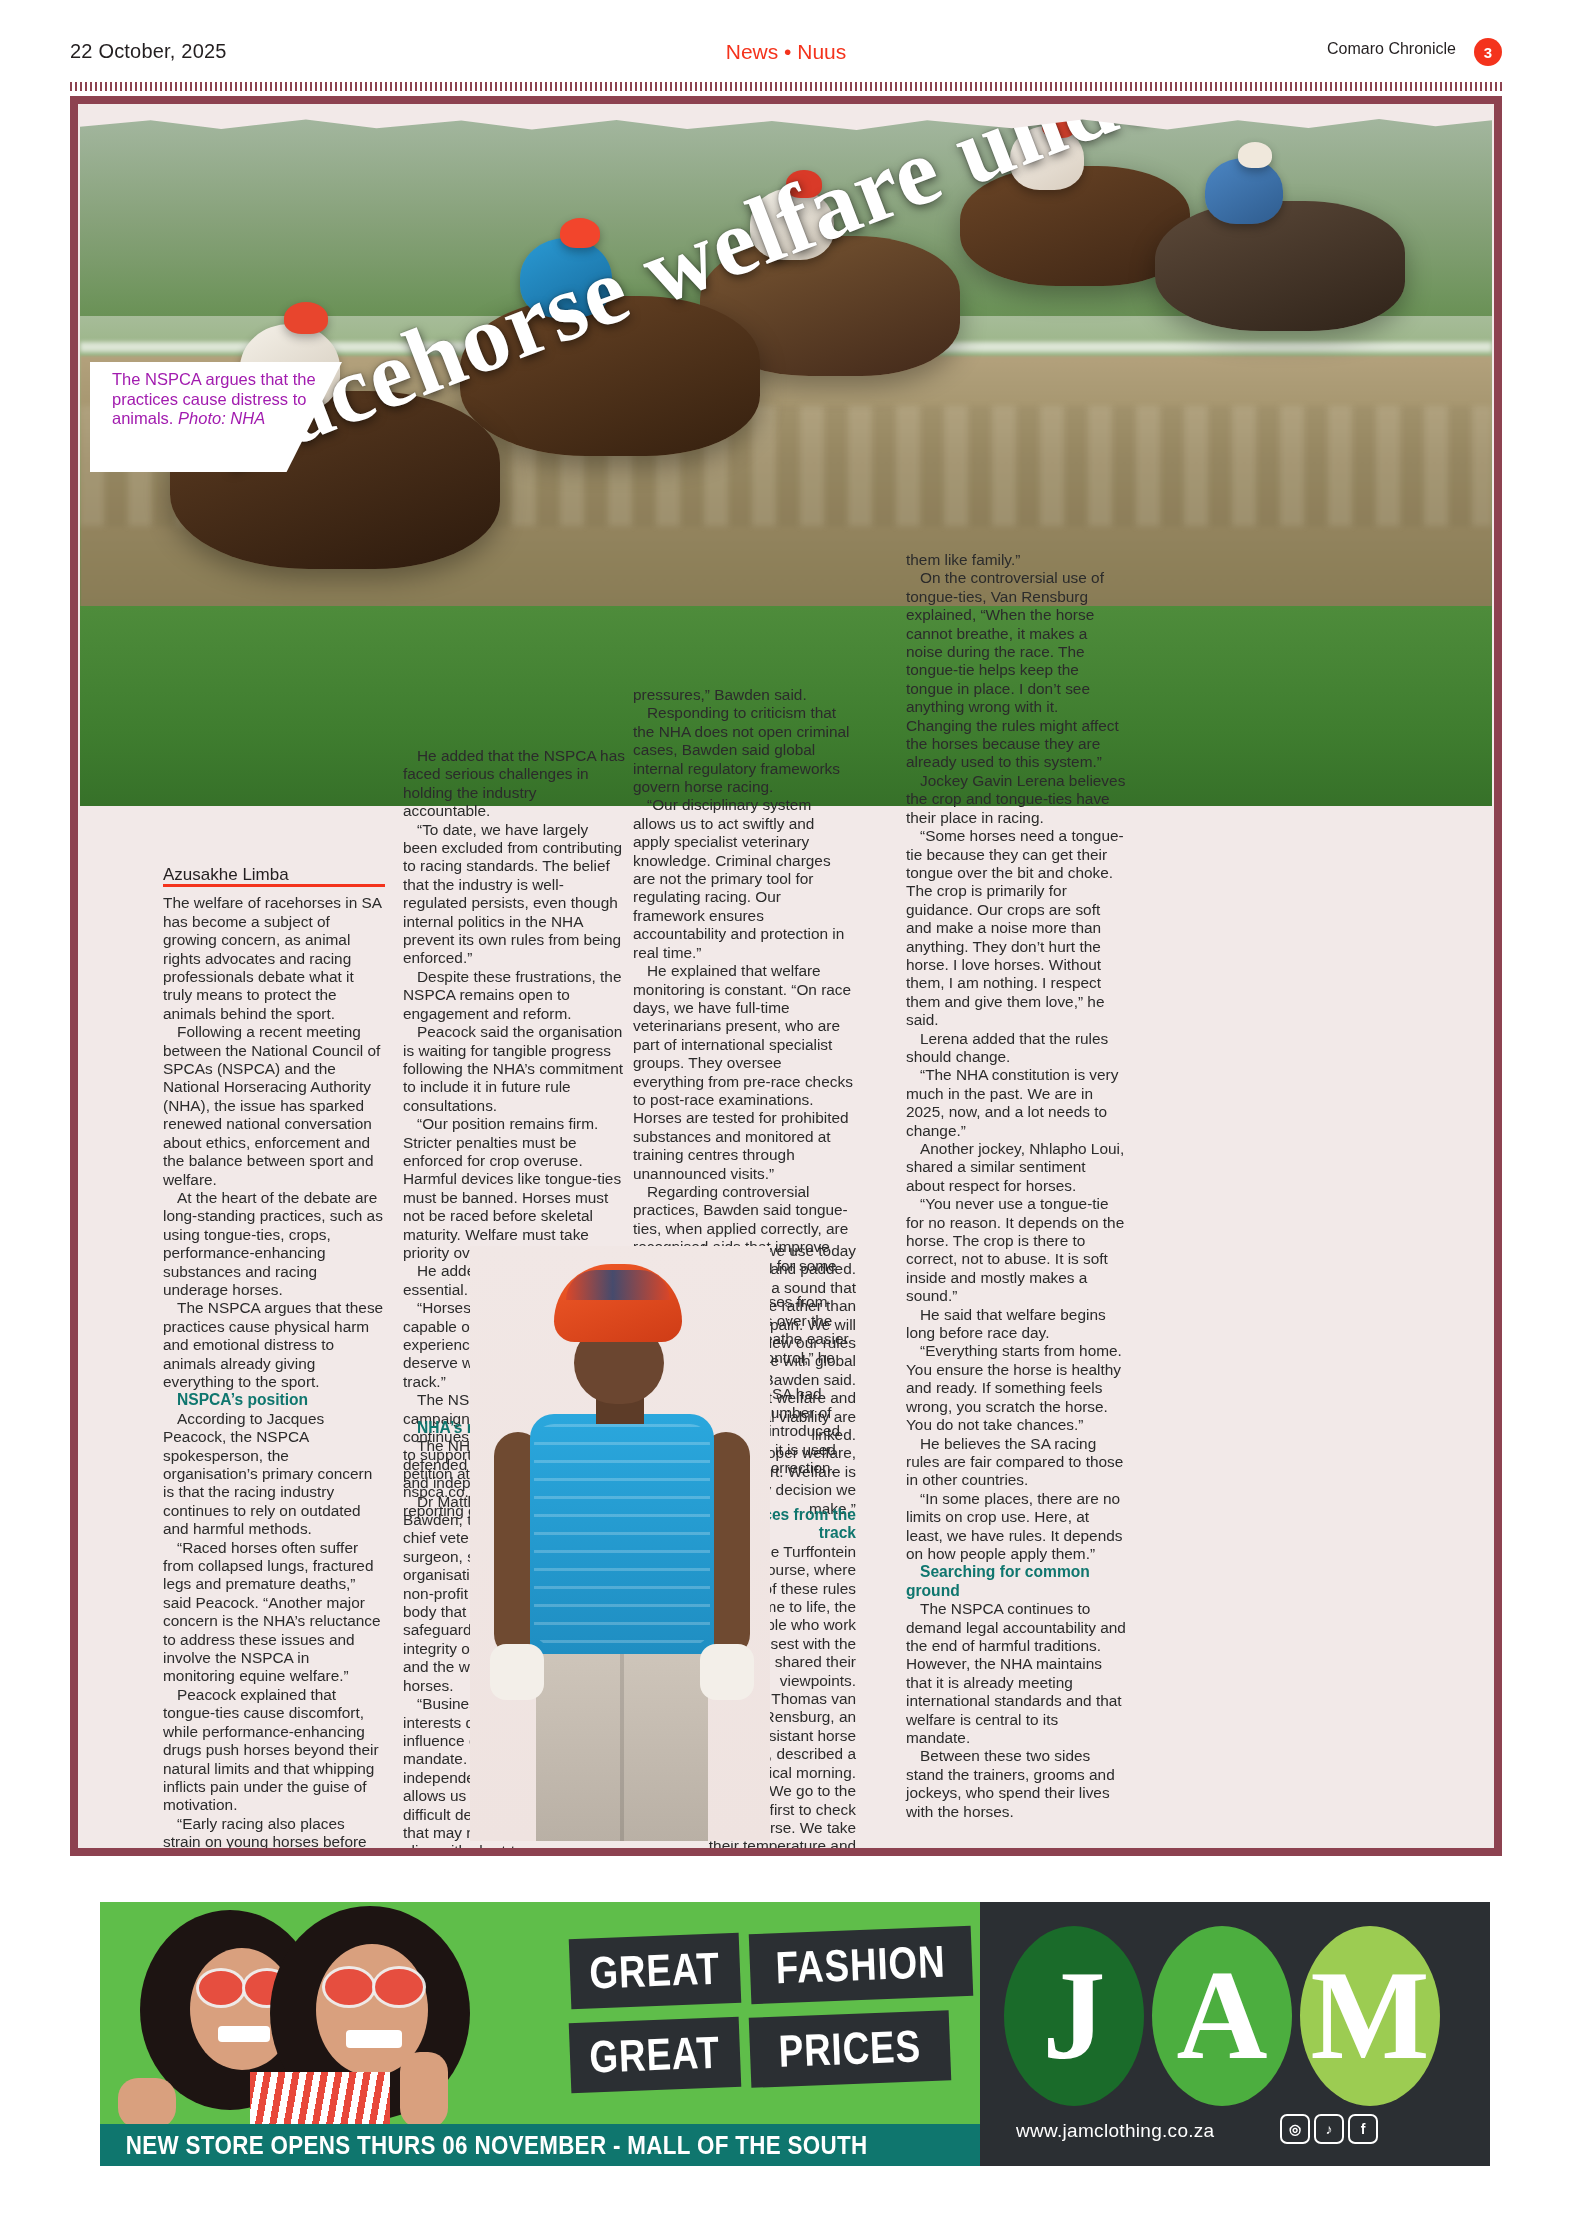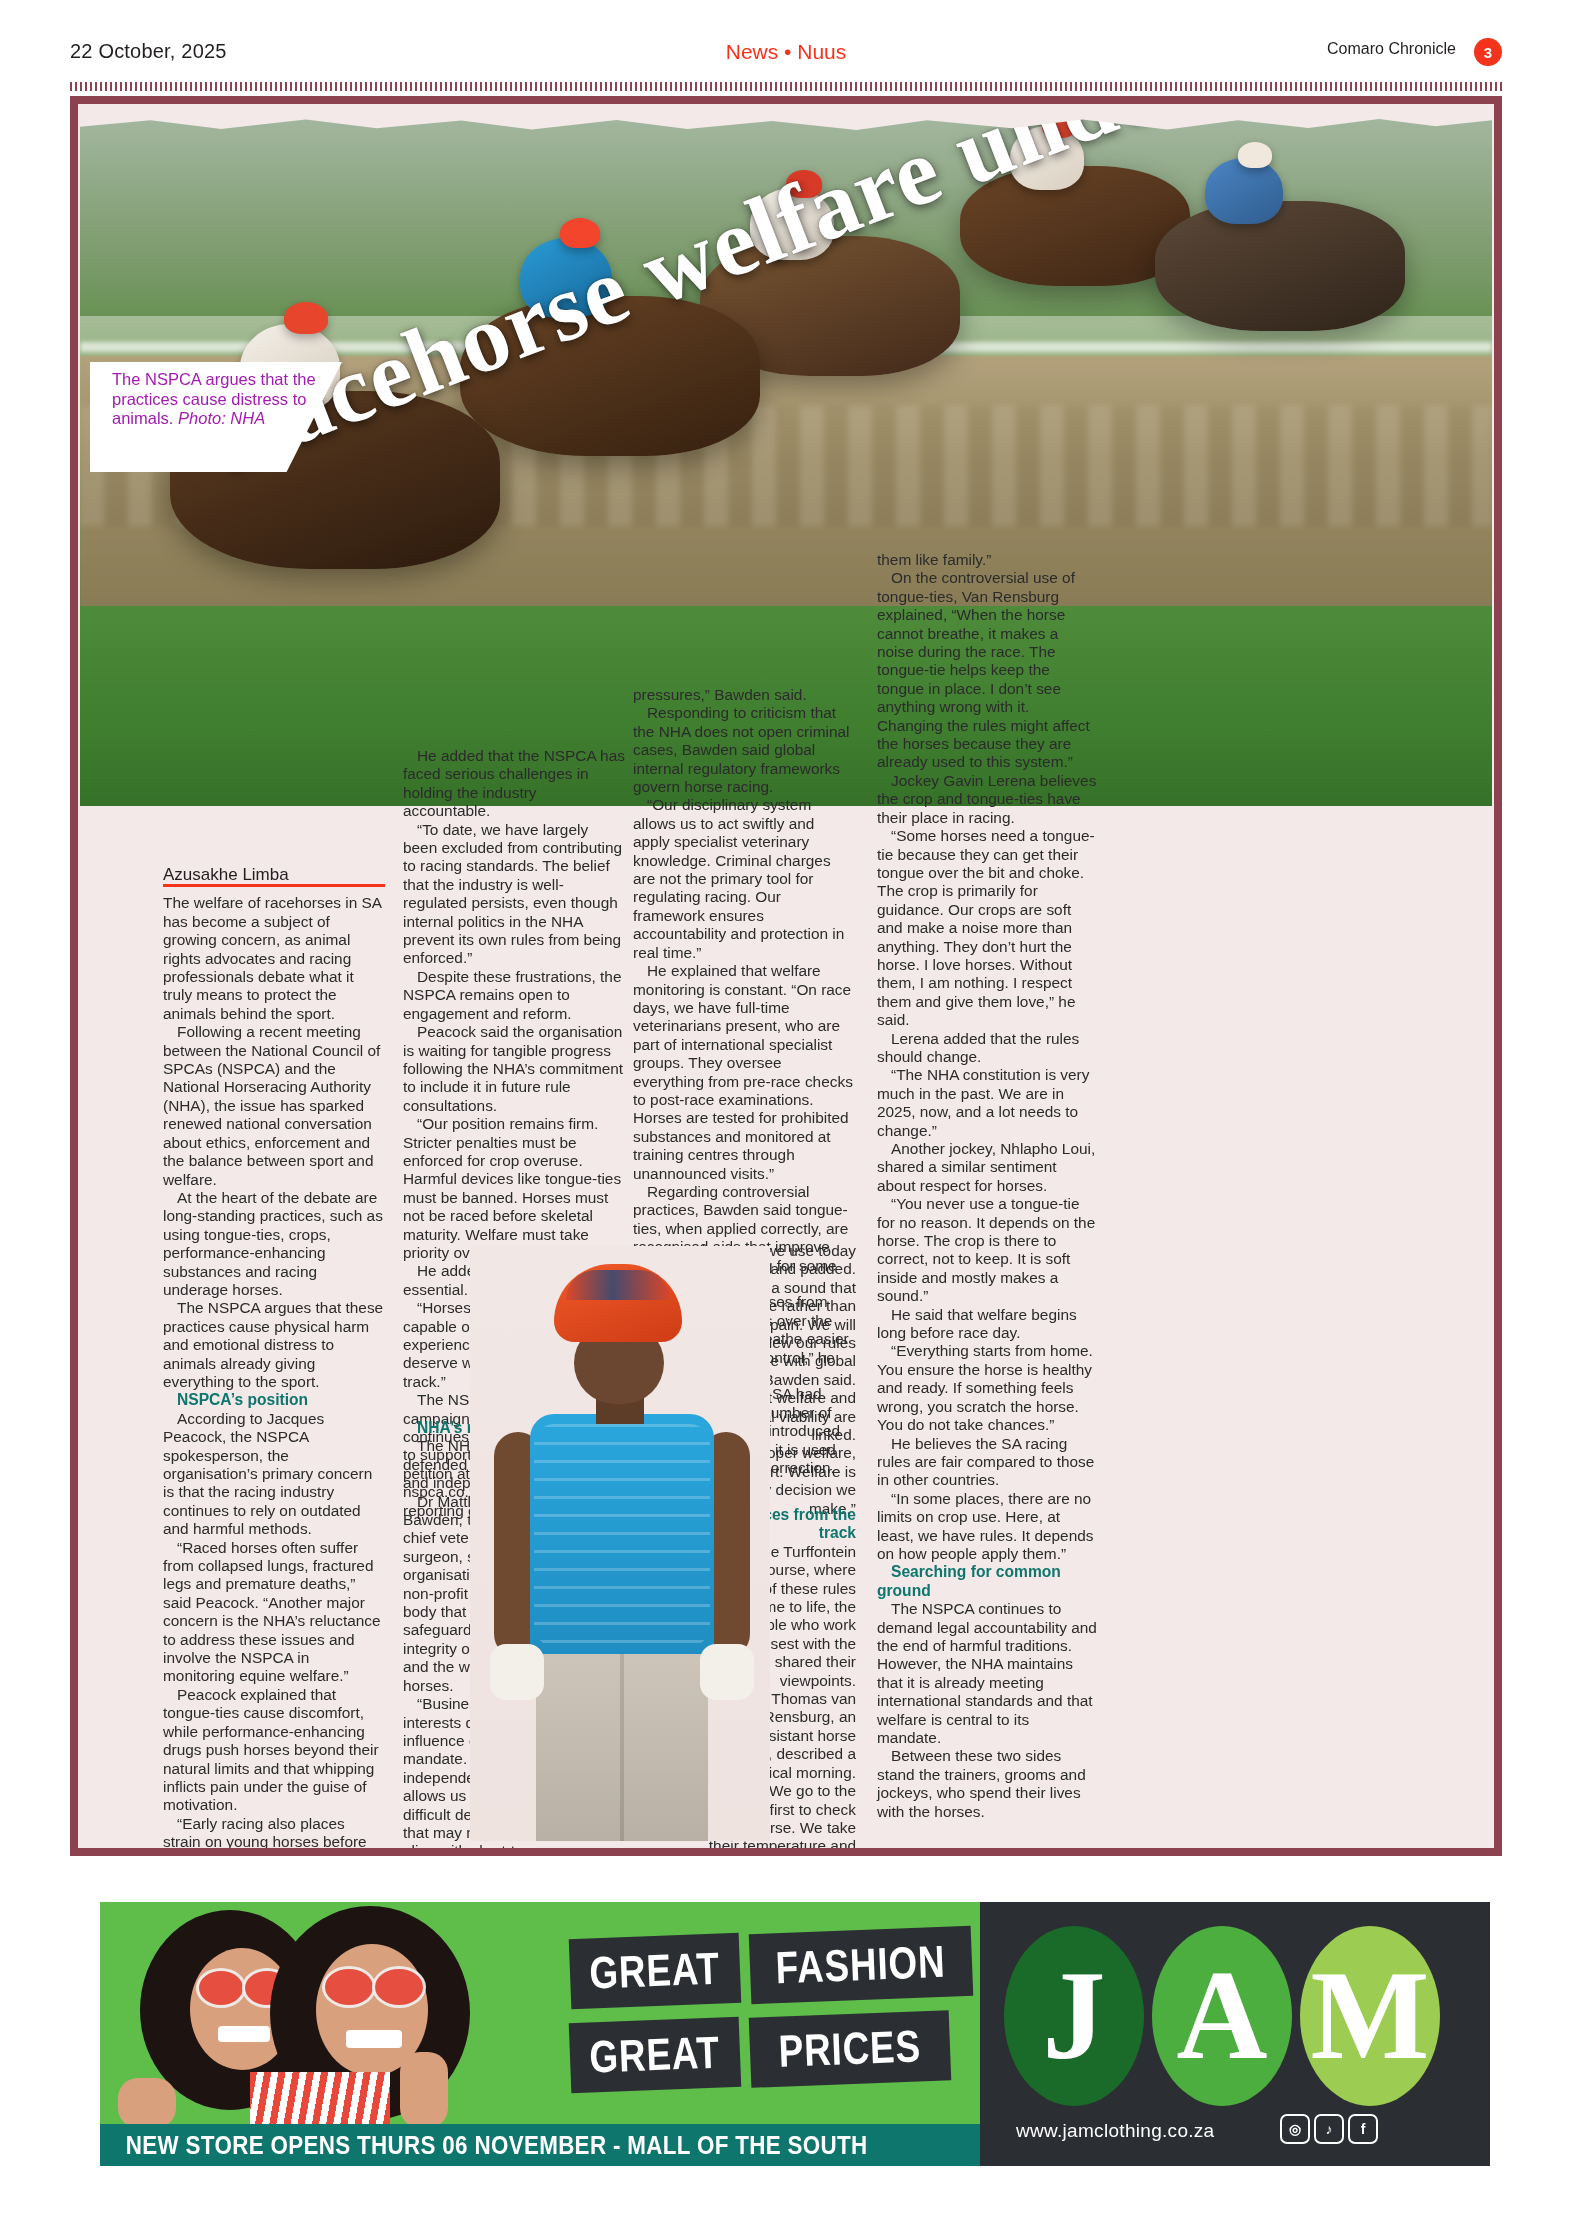--- a/index.html
+++ b/index.html
@@ -72,21 +72,21 @@
 
   #col1{left:93px;top:770px;width:222px;}
   .byline{font-size:17px;color:#231f20;margin:0 0 5px 0;}
   .byline-rule{width:222px;height:3px;background:#f4331c;margin:0 0 7px 0;}
 
   #col2a{left:333px;top:651px;width:222px;}
   #col2b{left:333px;top:1323px;width:140px;}
   #col3a{left:563px;top:590px;width:222px;}
   #col3b{left:590px;top:1146px;width:196px;text-align:right;}
   #col3c{left:638px;top:1410px;width:148px;text-align:right;}
-  #col4{left:807px;top:455px;width:220px;}
+  #col4{left:836px;top:455px;width:220px;}
 
   
   .inset-photo{position:absolute;left:400px;top:1150px;width:300px;height:595px;overflow:hidden;}
   .ip-bg{position:absolute;inset:0;background:linear-gradient(180deg,#f1e7e5 0%,#efe3e0 100%);}
   .ip-helmet{position:absolute;left:84px;top:18px;width:128px;height:78px;border-radius:62px 62px 22px 22px;
      background:linear-gradient(160deg,#f05a28,#cf3c16);}
   .ip-helmet-stripe{position:absolute;left:96px;top:24px;width:104px;height:30px;border-radius:52px 52px 0 0;
      background:linear-gradient(90deg,#d9452a,#2a4a7a 45%,#d9452a);opacity:.85;}
   .ip-visor{position:absolute;left:92px;top:62px;width:112px;height:18px;border-radius:0 0 40px 40px;background:#2a2a2a;opacity:.55;}
   .ip-face{position:absolute;left:104px;top:76px;width:90px;height:82px;border-radius:44px;background:#6b4630;}
@@ -243,21 +243,21 @@
       </div>
 
       <div class="col" id="col4">
         <p class="noindent">them like family.”</p>
         <p>On the controversial use of tongue-ties, Van Rensburg explained, “When the horse cannot breathe, it makes a noise during the race. The tongue-tie helps keep the tongue in place. I don’t see anything wrong with it. Changing the rules might affect the horses because they are already used to this system.”</p>
         <p>Jockey Gavin Lerena believes the crop and tongue-ties have their place in racing.</p>
         <p>“Some horses need a tongue-tie because they can get their tongue over the bit and choke. The crop is primarily for guidance. Our crops are soft and make a noise more than anything. They don’t hurt the horse. I love horses. Without them, I am nothing. I respect them and give them love,” he said.</p>
         <p>Lerena added that the rules should change.</p>
         <p>“The NHA constitution is very much in the past. We are in 2025, now, and a lot needs to change.”</p>
         <p>Another jockey, Nhlapho Loui, shared a similar sentiment about respect for horses.</p>
-        <p>“You never use a tongue-tie for no reason. It depends on the horse. The crop is there to correct, not to keep. It is soft inside and mostly makes a sound.”</p>
+        <p>“You never use a tongue-tie for no reason. It depends on the horse. The crop is there to correct, not to abuse. It is soft inside and mostly makes a sound.”</p>
         <p>He said that welfare begins long before race day.</p>
         <p>“Everything starts from home. You ensure the horse is healthy and ready. If something feels wrong, you scratch the horse. You do not take chances.”</p>
         <p>He believes the SA racing rules are fair compared to those in other countries.</p>
         <p>“In some places, there are no limits on crop use. Here, at least, we have rules. It depends on how people apply them.”</p>
         <p class="subhead">Searching for common ground</p>
         <p>The NSPCA continues to demand legal accountability and the end of harmful traditions. However, the NHA maintains that it is already meeting international standards and that welfare is central to its mandate.</p>
         <p>Between these two sides stand the trainers, grooms and jockeys, who spend their lives with the horses.</p>
 
       </div>
 

